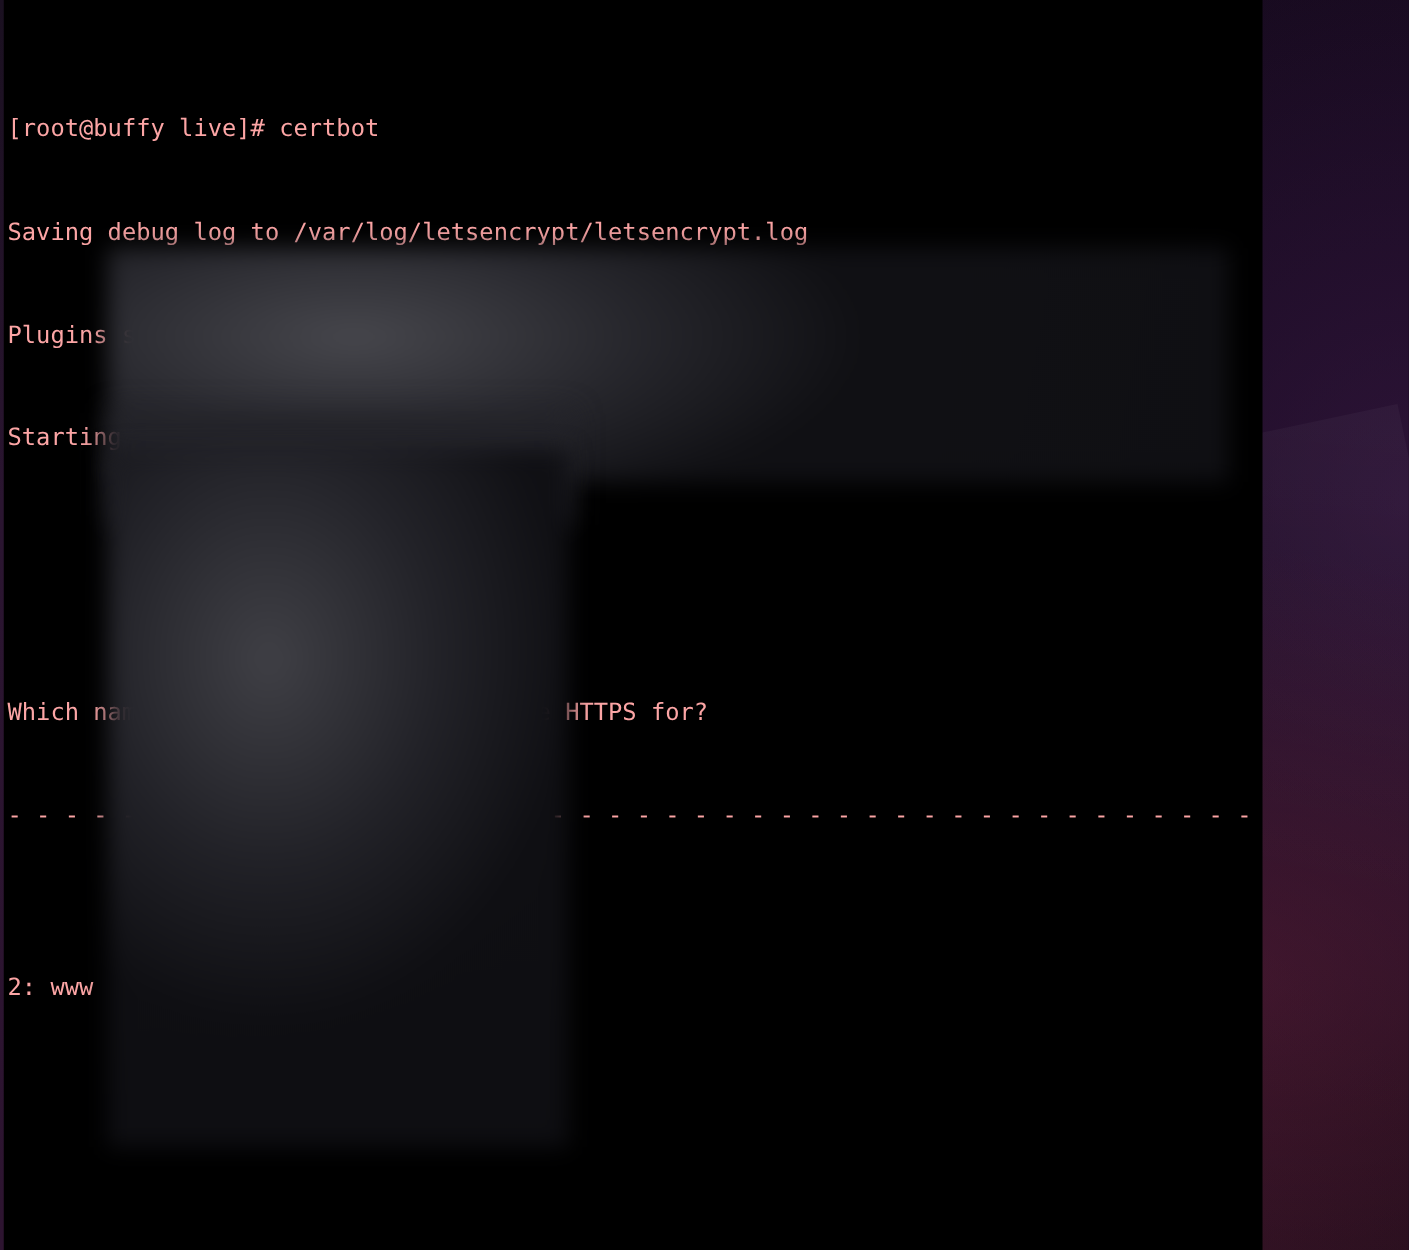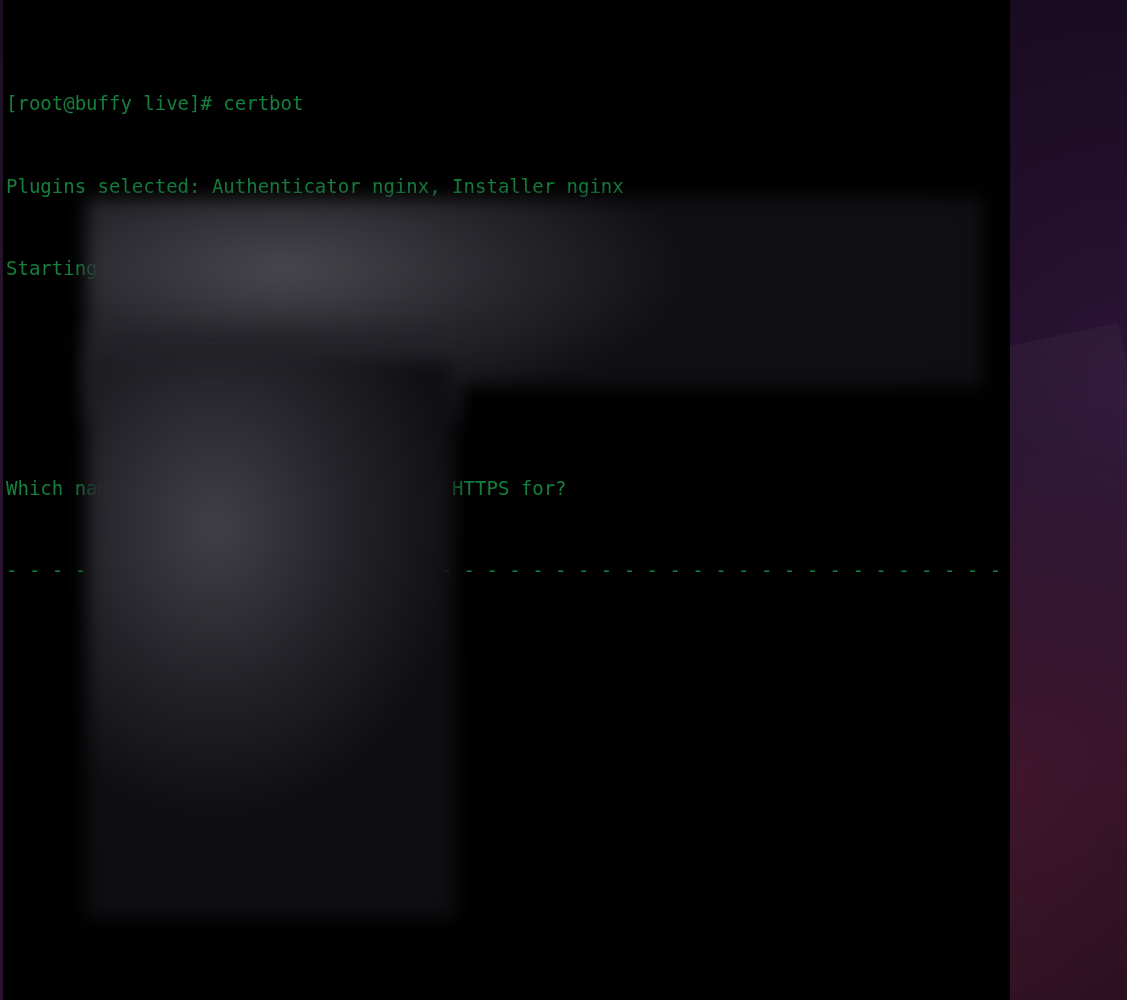--- a/index.html
+++ b/index.html
@@ -39,21 +39,21 @@
   }
 
   
   #terminal {
     position: absolute;
     left: 0;
     top: 0;
     width: 1010px;
     height: 1000px;
     background: #000000;
-    color: #15803d;
+    color: #fca5a5;
     font-size: 19px;
     line-height: 27.45px;
     overflow: hidden;
   }
   
   #terminal-edge {
     position: absolute;
     left: 0;
     top: 0;
     width: 3px;
@@ -117,29 +117,31 @@
 
 <div id="desktop"></div>
 
 <div id="terminal">
 
   <div id="terminal-edge"></div>
 
   <div class="term-inner">
 
     <div class="line">[root@buffy live]# certbot</div>
+    <div class="line">Saving debug log to /var/log/letsencrypt/letsencrypt.log</div>
     <div class="line">Plugins selected: Authenticator nginx, Installer nginx</div>
     <div class="line">Starting new HTTPS connection (1): acme-v02.api.letsencrypt.org</div>
 
     <div class="line blank"></div>
 
     <div class="line">Which names would you like to activate HTTPS for?</div>
     <div class="line">- - - - - - - - - - - - - - - - - - - - - - - - - - - - - - - - - - - - - - - - - - - - - - - - - - - - - - - - - - - - - -</div>
 
     
+    <div class="line"><span>2:</span><span> </span><span>www</span></div>
     
     
     
     
     
     
     
     
     
     

